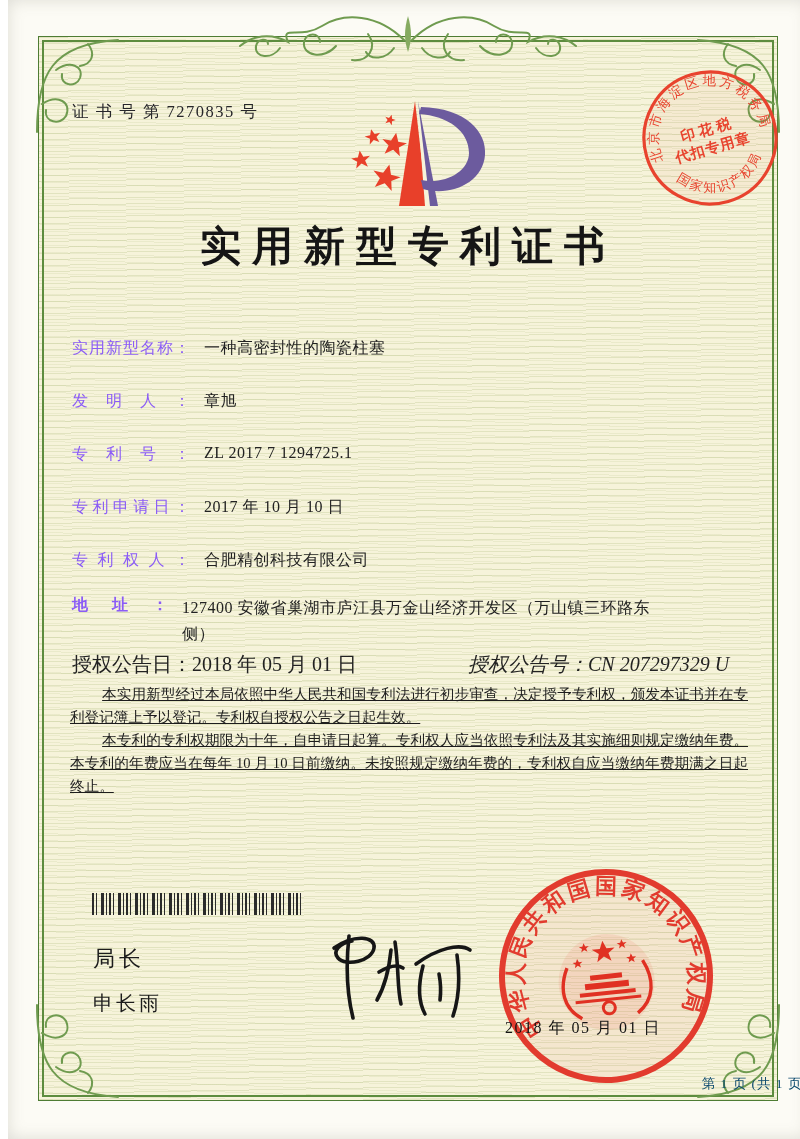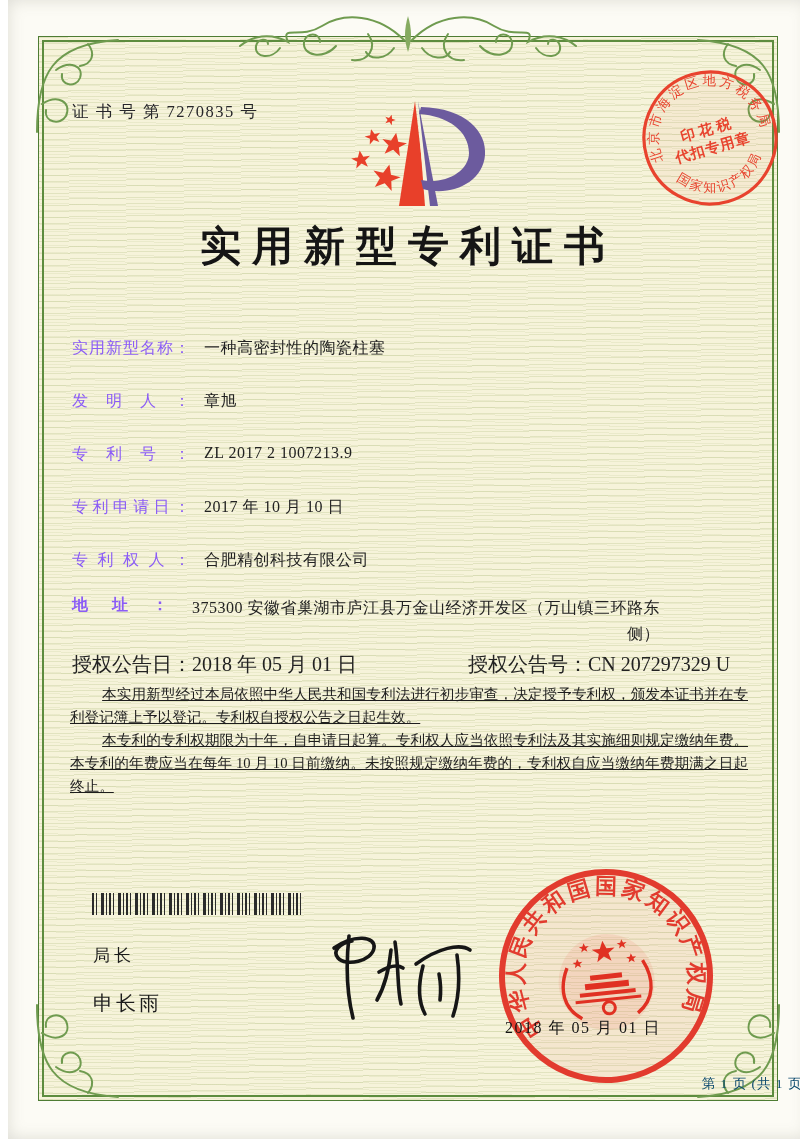--- a/index.html
+++ b/index.html
@@ -33,40 +33,40 @@
     position:absolute; left:0; right:0; top:219px; text-align:center;
     font-size:41px; font-weight:700; letter-spacing:11px; color:#151515;
   }
   .fields{ position:absolute; left:64px; top:0; width:676px; font-size:16px; }
   .f-row{ position:absolute; left:0; white-space:nowrap; }
   .f-label{
     display:inline-block; width:118px; text-align:justify; text-align-last:justify;
     vertical-align:top; color:#8b5cf6;
   }
   .f-gap{ display:inline-block; width:14px; }
-  .f-value{ display:inline-block; vertical-align:top; letter-spacing:.5px;text-align:right; }
+  .f-value{ display:inline-block; vertical-align:top; letter-spacing:.5px; }
   .f-row--addr .f-label{ width:96px;font-weight:bold; }
   .f-row--addr{ white-space:normal; }
   .f-row--addr .f-value{ width:478px; line-height:26px; letter-spacing:.5px; }
   .grant-row{ position:absolute; left:64px; top:651px; width:676px; font-size:20px; white-space:nowrap;}
-  .grant-no{ position:absolute; left:396px; top:0; }
+  .grant-no{ position:absolute; left:396px; top:0;font-style:italic; }
   .bodytext{
     position:absolute; left:62px; right:60px; top:683px;
     font-size:14.6px; line-height:23px; text-align:justify; color:#1d1d1d;text-decoration:underline;
   }
   .bodytext p{ margin:0; text-indent:2.2em; }
   .barcode{
     position:absolute; left:84px; top:893px; width:212px; height:22px;
     background:repeating-linear-gradient(90deg,
       #2b2b2b 0 2px, transparent 2px 4px,
       #2b2b2b 4px 5px, transparent 5px 9px,
       #2b2b2b 9px 12px, transparent 12px 14px,
       #2b2b2b 14px 15px, transparent 15px 17px);
   }
-  .signoff-title{ position:absolute; left:85px; top:944px; font-size:17px; letter-spacing:4px; color:#1c1c1c;}
+  .signoff-title{ position:absolute; left:85px; top:944px; font-size:22px; letter-spacing:4px; color:#1c1c1c;}
   .signoff-name { position:absolute; left:85px; top:990px; font-size:20px; letter-spacing:3px; color:#1c1c1c;}
   .signature{ position:absolute; left:288px; top:928px; }
   .office-seal{ position:absolute; left:482px; top:860px; transform:rotate(-6deg); }
   .seal-date{
     position:absolute; left:497px; top:1018px; z-index:3;
     font-size:16px; letter-spacing:1.5px; color:#141414;
   }
   .tax-stamp{ position:absolute; left:626px; top:62px; transform:rotate(-16deg); }
   .footer{
     position:absolute; left:0; right:0; top:1075px; text-align:right;
@@ -158,30 +158,30 @@
   <div class="title">实用新型专利证书</div>
 
   <div class="fields">
     <div class="f-row" style="top:338px">
       <span class="f-label">实用新型名称：</span><span class="f-gap"></span><span class="f-value">一种高密封性的陶瓷柱塞</span>
     </div>
     <div class="f-row" style="top:391px">
       <span class="f-label">发明人：</span><span class="f-gap"></span><span class="f-value">章旭</span>
     </div>
     <div class="f-row" style="top:444px">
-      <span class="f-label">专利号：</span><span class="f-gap"></span><span class="f-value">ZL 2017 2 1007213.9</span>
+      <span class="f-label">专利号：</span><span class="f-gap"></span><span class="f-value">ZL 2017 7 1294725.1</span>
     </div>
     <div class="f-row" style="top:497px">
       <span class="f-label">专利申请日：</span><span class="f-gap"></span><span class="f-value">2017 年 10 月 10 日</span>
     </div>
     <div class="f-row" style="top:550px">
       <span class="f-label">专利权人：</span><span class="f-gap"></span><span class="f-value">合肥精创科技有限公司</span>
     </div>
     <div class="f-row f-row--addr" style="top:595px">
-      <span class="f-label">地址：</span><span class="f-gap"></span><span class="f-value">375300 安徽省巢湖市庐江县万金山经济开发区（万山镇三环路东侧）</span>
+      <span class="f-label">地址：</span><span class="f-gap"></span><span class="f-value">127400 安徽省巢湖市庐江县万金山经济开发区（万山镇三环路东侧）</span>
     </div>
   </div>
 
   <div class="grant-row">
     <span>授权公告日：</span><span>2018 年 05 月 01 日</span>
     <span class="grant-no">
       <span>授权公告号：</span><span>CN 207297329 U</span>
     </span>
   </div>
 

